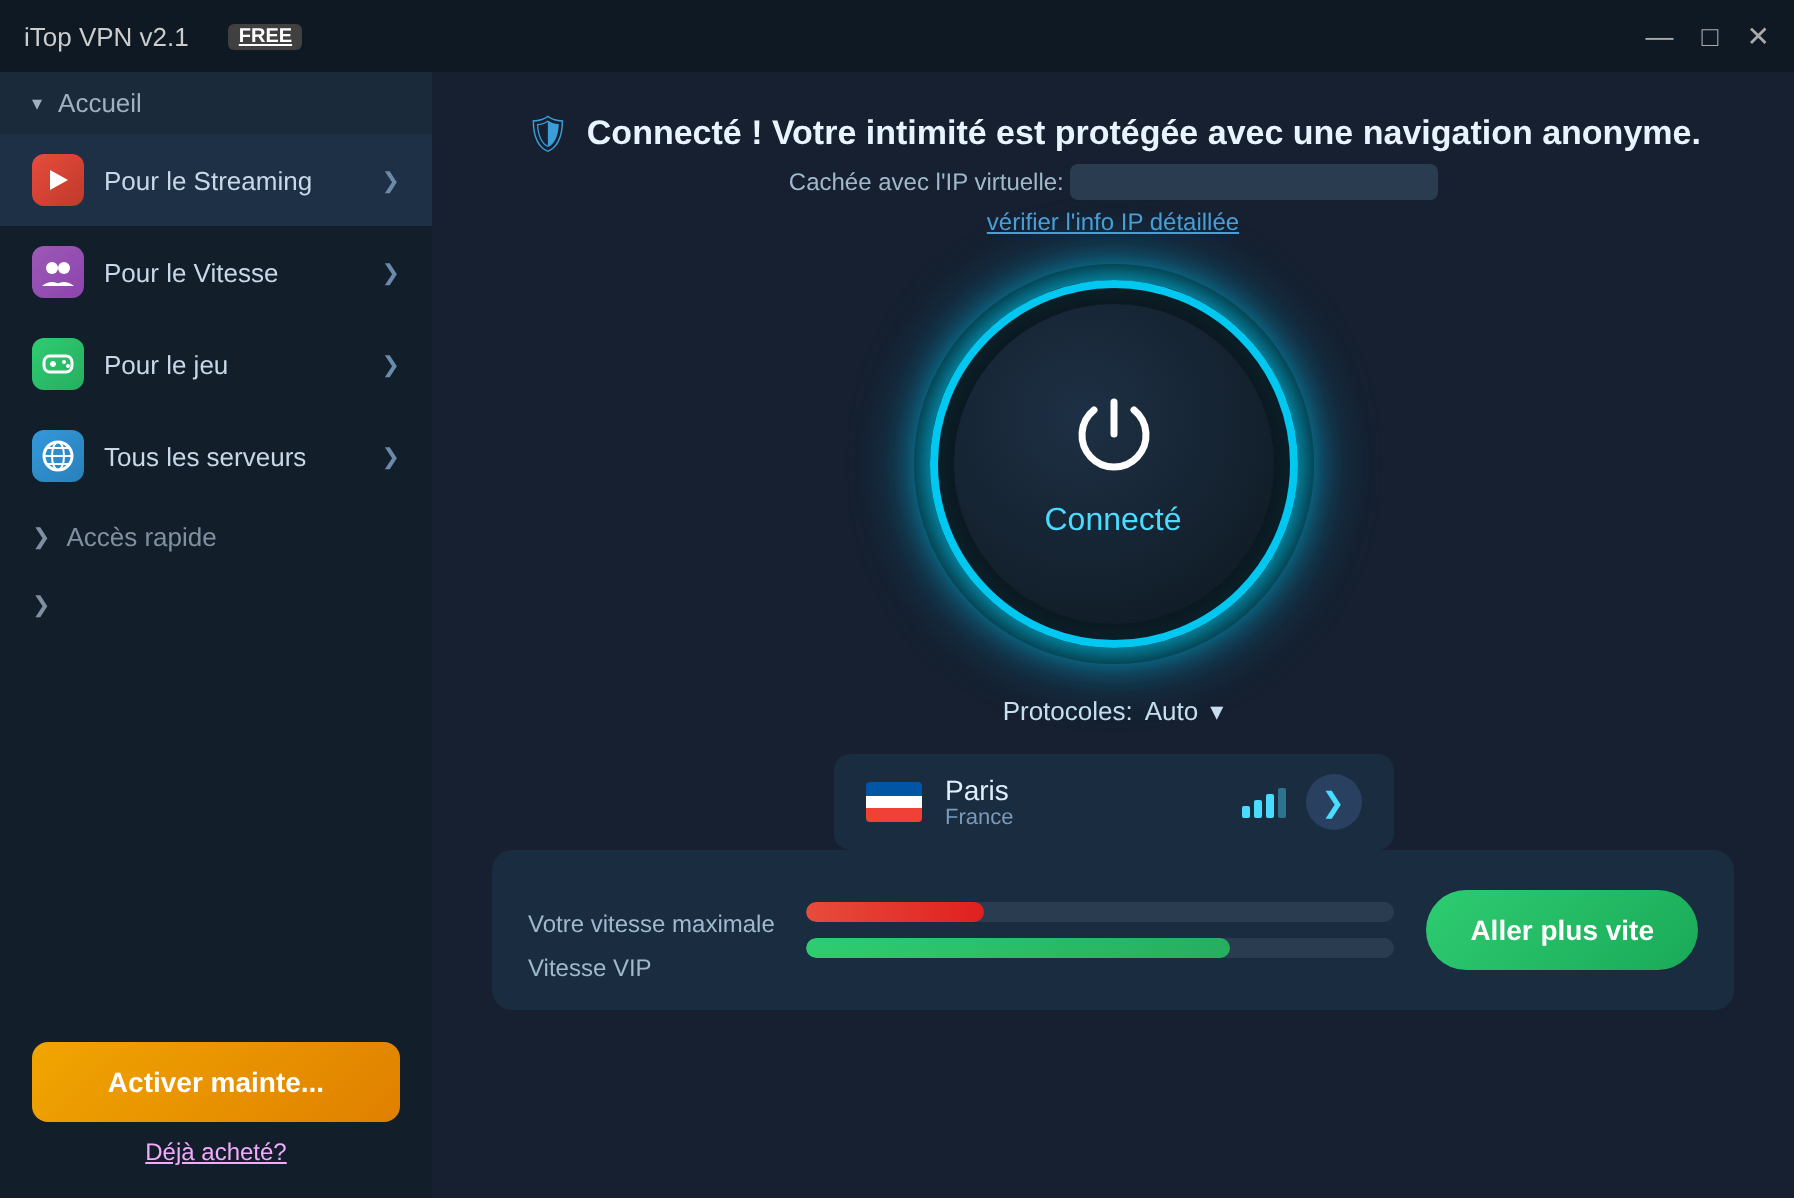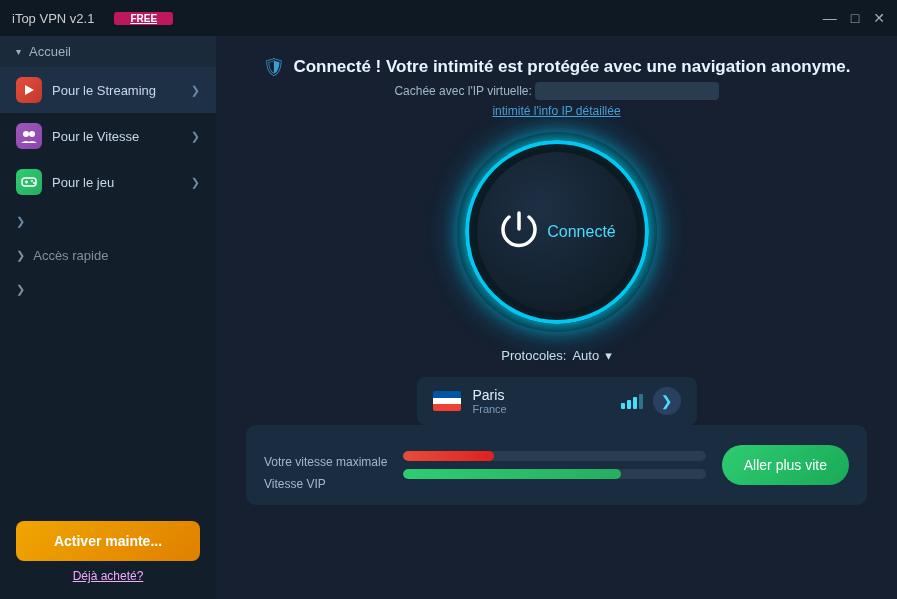--- a/index.html
+++ b/index.html
@@ -25,25 +25,25 @@
       flex-shrink: 0;
     }
     .titlebar-left {
       display: flex;
       align-items: center;
       gap: 20px;
       font-size: 13px;
       color: #ccc;
     }
     .free-badge {
-      background: #be185d;
+      background: #404040;
       color: #fff;
       font-size: 10px;
       font-weight: bold;
-      padding: 1px 16px;
+      padding: 1px 5px;
       border-radius: 3px;
       text-decoration: underline;
     }
     .titlebar-controls {
       display: flex;
       gap: 14px;
       align-items: center;
     }
     .titlebar-controls span {
       cursor: pointer;
@@ -222,20 +222,21 @@
       border-radius: 50%;
       border: 4px solid #00c8f0;
       box-shadow: 0 0 20px #00c8f0, 0 0 40px rgba(0,200,240,0.4), inset 0 0 15px rgba(0,200,240,0.1);
     }
     .power-inner {
       position: absolute;
       inset: 20px;
       border-radius: 50%;
       background: radial-gradient(circle at 40% 35%, #1e3045, #0d1820);
       display: flex;
+      flex-direction: column;
       align-items: center;
       justify-content: center;
       gap: 6px;
     }
     .power-symbol {
       font-size: 38px;
       color: #fff;
       line-height: 1;
     }
     .power-label {
@@ -356,21 +357,21 @@
       border-radius: 5px;
       width: 72%;
     }
     .speed-action-btn {
       padding: 12px 22px;
       background: linear-gradient(135deg, #2ecc71, #1aaa58);
       border: none;
       border-radius: 24px;
       color: #fff;
       font-size: 14px;
-      font-weight: normal;
+      font-weight: bold;
       cursor: pointer;
       white-space: nowrap;
     }
   </style>
 </head>
 <body>
 
 <div class="titlebar">
   <div class="titlebar-left">
     <span>iTop VPN v2.1</span>
@@ -429,20 +430,32 @@
             <circle cx="11" cy="5" r="1" fill="white"></circle>
             <circle cx="13" cy="7" r="1" fill="white"></circle>
           </svg>
         </div>
         <span>Pour le jeu</span>
       </div>
       <span class="sidebar-chevron">❯</span>
     </div>
 
     <div class="sidebar-item">
+      <div class="sidebar-item-left">
+        <div class="sidebar-icon icon-servers">
+          <svg width="16" height="16" viewBox="0 0 16 16" fill="none">
+            <circle cx="8" cy="8" r="7" stroke="white" stroke-width="1.5"></circle>
+            <ellipse cx="8" cy="8" rx="3" ry="7" stroke="white" stroke-width="1"></ellipse>
+            <line x1="1" y1="8" x2="15" y2="8" stroke="white" stroke-width="1"></line>
+            <line x1="2" y1="4" x2="14" y2="4" stroke="white" stroke-width="1"></line>
+            <line x1="2" y1="12" x2="14" y2="12" stroke="white" stroke-width="1"></line>
+          </svg>
+        </div>
+        <span>Tous les serveurs</span>
+      </div>
       <span class="sidebar-chevron">❯</span>
     </div>
 
     <div class="sidebar-collapse-item">
       <span class="chevron-right">❯</span>
       <span>Accès rapide</span>
     </div>
 
     <div class="sidebar-collapse-item">
       <span class="chevron-right">❯</span>
@@ -458,21 +471,21 @@
 
     <div class="status-banner">
       <span class="shield-icon">🛡</span>
       <span class="status-text">Connecté ! Votre intimité est protégée avec une navigation anonyme.</span>
     </div>
 
     <div class="ip-line">
       <span>Cachée avec l'IP virtuelle:</span>
       <span class="ip-blur">&nbsp;&nbsp;&nbsp;&nbsp;&nbsp;&nbsp;&nbsp;&nbsp;&nbsp;&nbsp;&nbsp;&nbsp;&nbsp;&nbsp;&nbsp;&nbsp;&nbsp;&nbsp;&nbsp;&nbsp;&nbsp;&nbsp;&nbsp;&nbsp;&nbsp;&nbsp;&nbsp;&nbsp;&nbsp;&nbsp;&nbsp;</span>
     </div>
-    <div class="verify-link">intimité l'info IP détaillée</div>
+    <div class="verify-link">vérifier l'info IP détaillée</div>
 
     <div class="power-container">
       <div class="power-ring-outer"></div>
       <div class="power-ring-glow"></div>
       <div class="power-inner">
         <div class="power-symbol">
           <svg width="44" height="44" viewBox="0 0 44 44" fill="none">
             <path d="M22 6 L22 22" stroke="white" stroke-width="3.5" stroke-linecap="round"></path>
             <path d="M12 10 A16 16 0 1 0 32 10" stroke="white" stroke-width="3.5" stroke-linecap="round" fill="none"></path>
           </svg>

